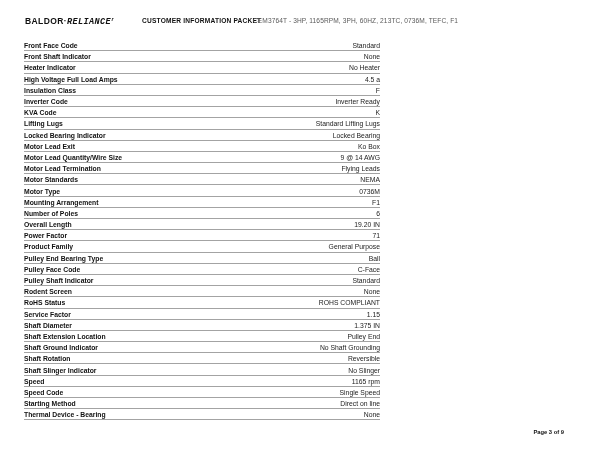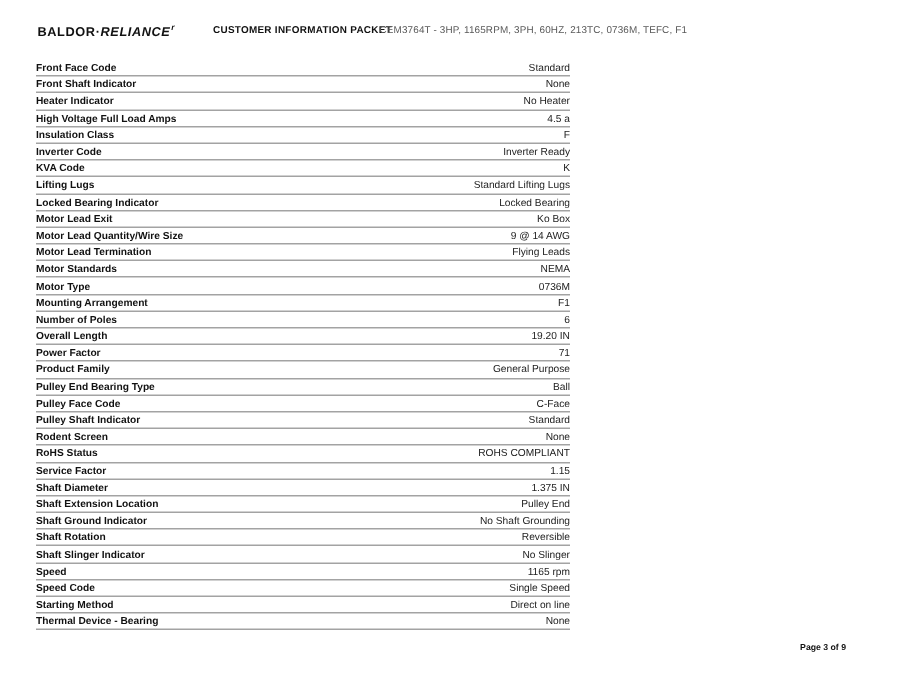--- a/index.html
+++ b/index.html
@@ -27,20 +27,21 @@
     left: 25px;
     top: 16px;
     font-size: 8.5px;
     font-weight: bold;
     letter-spacing: 0.4px;
     color: #111;
     white-space: nowrap;
   }
   .logo .brand-right {
     font-style: italic;
+    font-family: Liberation Mono, monospace;
   }
   .logo .logo-mark {
     font-size: 5.5px;
     font-style: italic;
     vertical-align: top;
     margin-left: 0.5px;
   }
   .doc-title {
     position: absolute;
     left: 142px;

